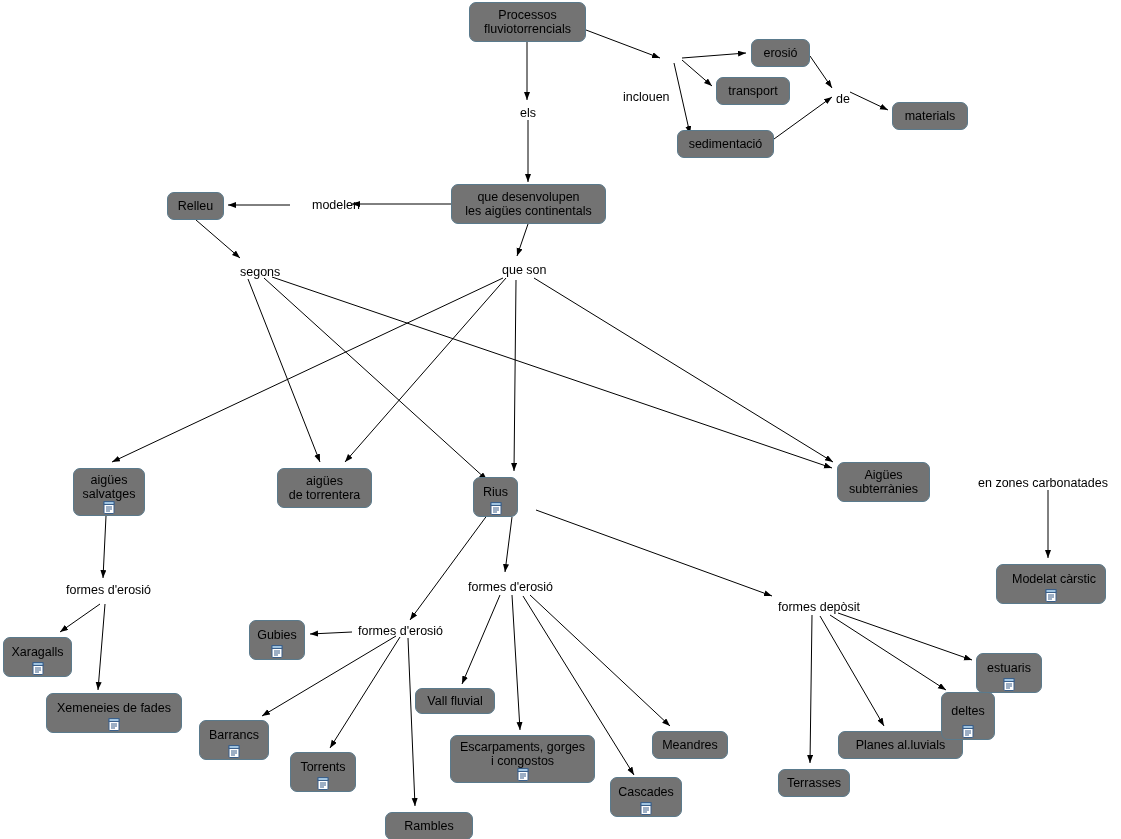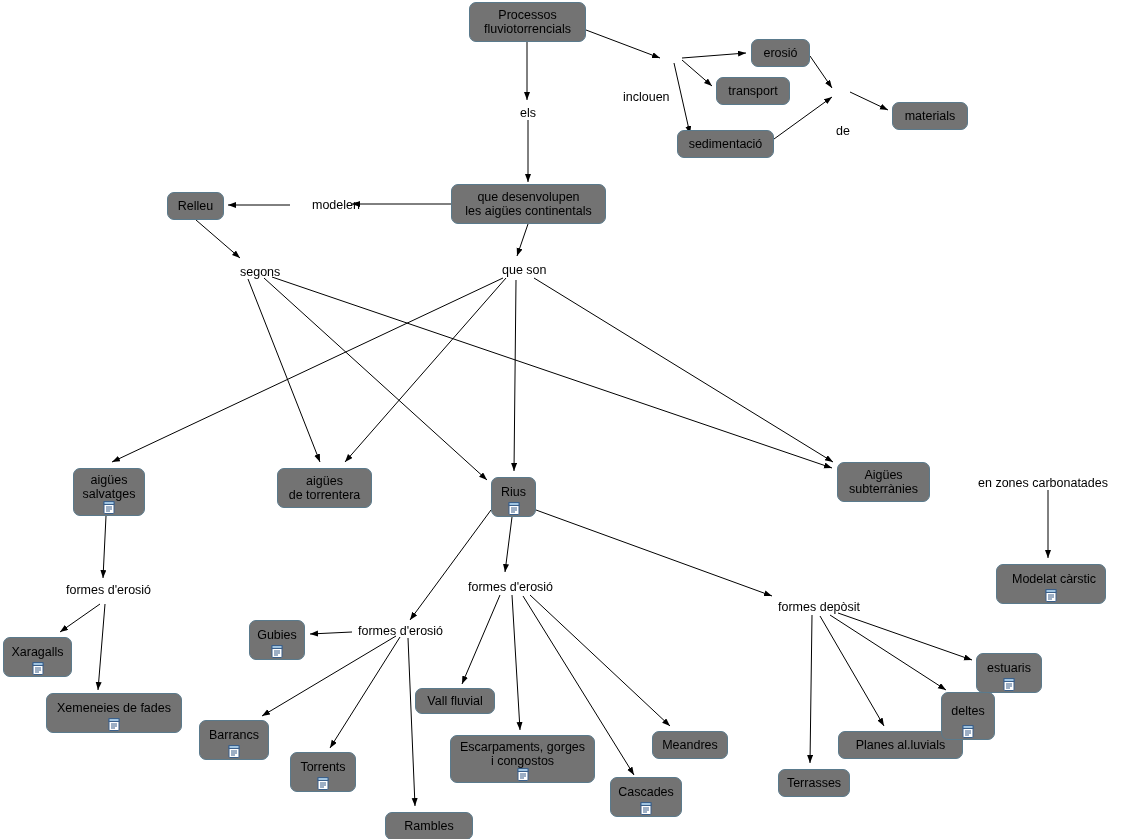--- a/index.html
+++ b/index.html
@@ -146,21 +146,21 @@
       <div class="node has-icon" style="left: 73px; top: 468px; width: 72px; height: 48px;"><span class="label">aigües
 salvatges</span><svg class="mini-icon" viewBox="0 0 13 13">
           <rect x="1.5" y="0.5" width="10" height="12" rx="1" fill="#ffffff" stroke="#3a5f8a"></rect>
           <rect x="1.5" y="0.5" width="10" height="3" fill="#9fc3e0" stroke="#3a5f8a"></rect>
           <line x1="3.5" y1="6" x2="9.5" y2="6" stroke="#3a5f8a"></line>
           <line x1="3.5" y1="8" x2="9.5" y2="8" stroke="#3a5f8a"></line>
           <line x1="3.5" y1="10" x2="7.5" y2="10" stroke="#3a5f8a"></line>
         </svg></div>
       <div class="node" style="left: 277px; top: 468px; width: 95px; height: 40px;"><span class="label">aigües
 de torrentera</span></div>
-      <div class="node has-icon" style="left: 491px; top: 477px; width: 45px; height: 40px;"><span class="label">Rius</span><svg class="mini-icon" viewBox="0 0 13 13">
+      <div class="node has-icon" style="left: 473px; top: 477px; width: 45px; height: 40px;"><span class="label">Rius</span><svg class="mini-icon" viewBox="0 0 13 13">
           <rect x="1.5" y="0.5" width="10" height="12" rx="1" fill="#ffffff" stroke="#3a5f8a"></rect>
           <rect x="1.5" y="0.5" width="10" height="3" fill="#9fc3e0" stroke="#3a5f8a"></rect>
           <line x1="3.5" y1="6" x2="9.5" y2="6" stroke="#3a5f8a"></line>
           <line x1="3.5" y1="8" x2="9.5" y2="8" stroke="#3a5f8a"></line>
           <line x1="3.5" y1="10" x2="7.5" y2="10" stroke="#3a5f8a"></line>
         </svg></div>
       <div class="node" style="left: 837px; top: 462px; width: 93px; height: 40px;"><span class="label">Aigües
 subterrànies</span></div>
       <div class="node has-icon" style="left: 996px; top: 564px; width: 110px; height: 40px; padding-left: 12px;"><span class="label">Modelat càrstic</span><svg class="mini-icon" viewBox="0 0 13 13">
           <rect x="1.5" y="0.5" width="10" height="12" rx="1" fill="#ffffff" stroke="#3a5f8a"></rect>
@@ -234,21 +234,21 @@
       <div class="node has-icon" style="left: 976px; top: 653px; width: 66px; height: 40px;"><span class="label">estuaris</span><svg class="mini-icon" viewBox="0 0 13 13">
           <rect x="1.5" y="0.5" width="10" height="12" rx="1" fill="#ffffff" stroke="#3a5f8a"></rect>
           <rect x="1.5" y="0.5" width="10" height="3" fill="#9fc3e0" stroke="#3a5f8a"></rect>
           <line x1="3.5" y1="6" x2="9.5" y2="6" stroke="#3a5f8a"></line>
           <line x1="3.5" y1="8" x2="9.5" y2="8" stroke="#3a5f8a"></line>
           <line x1="3.5" y1="10" x2="7.5" y2="10" stroke="#3a5f8a"></line>
         </svg></div>
     </div>
   <div id="elabels">
       <div class="edge-label" style="left: 623px; top: 69px; margin-top: 21px;">inclouen</div>
-      <div class="edge-label" style="left: 836px; top: 92px; margin-top: 32px;">de</div>
+      <div class="edge-label" style="left: 836px; top: 92px;">de</div>
       <div class="edge-label" style="left: 520px; top: 106px;">els</div>
       <div class="edge-label" style="left: 312px; top: 198px;">modelen</div>
       <div class="edge-label" style="left: 240px; top: 265px;">segons</div>
       <div class="edge-label" style="left: 502px; top: 263px;">que son</div>
       <div class="edge-label" style="left: 978px; top: 476px;">en zones carbonatades</div>
       <div class="edge-label" style="left: 66px; top: 583px;">formes d'erosió</div>
       <div class="edge-label" style="left: 358px; top: 624px;">formes d'erosió</div>
       <div class="edge-label" style="left: 468px; top: 580px;">formes d'erosió</div>
       <div class="edge-label" style="left: 778px; top: 600px;">formes depòsit</div>
     </div>

